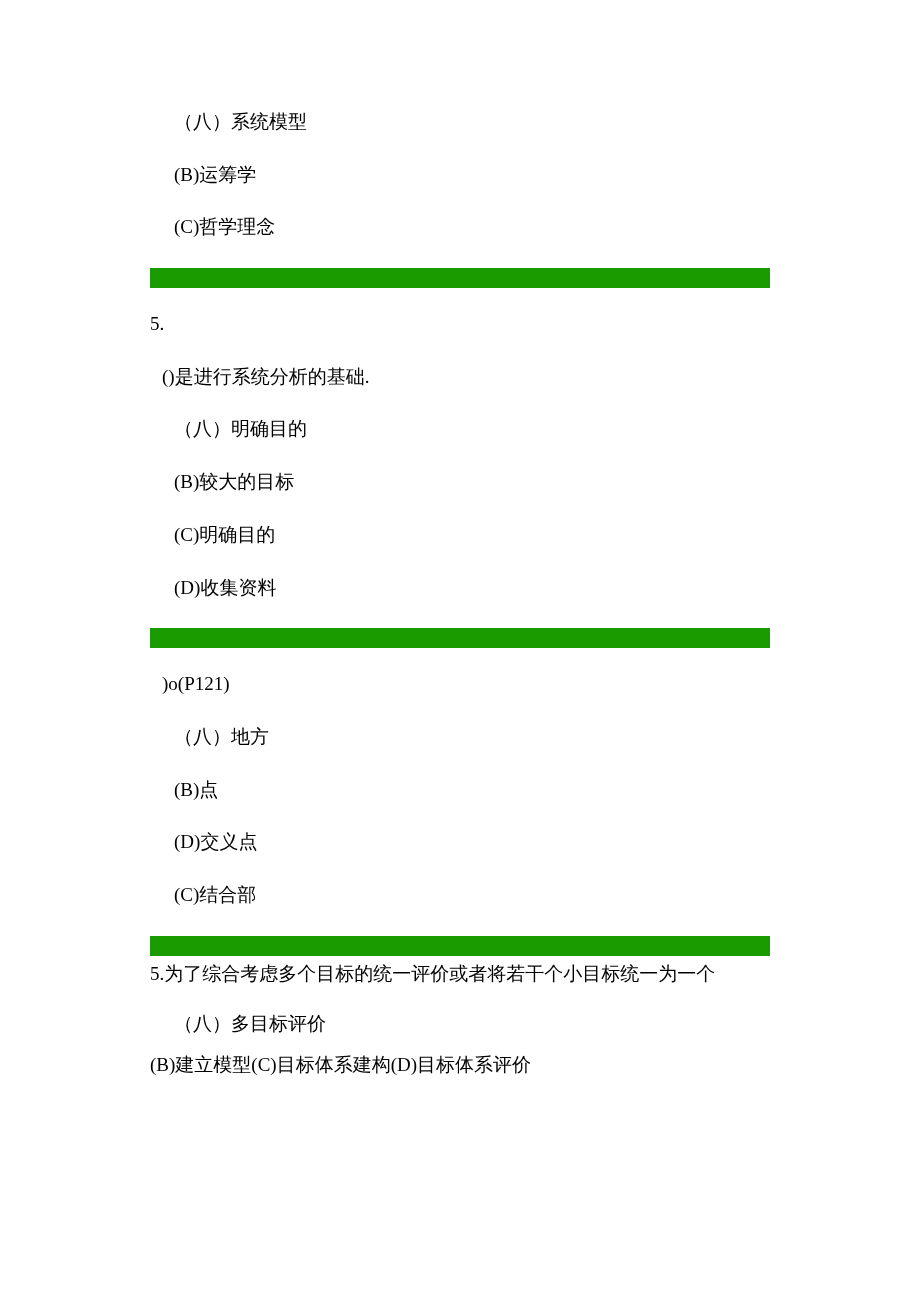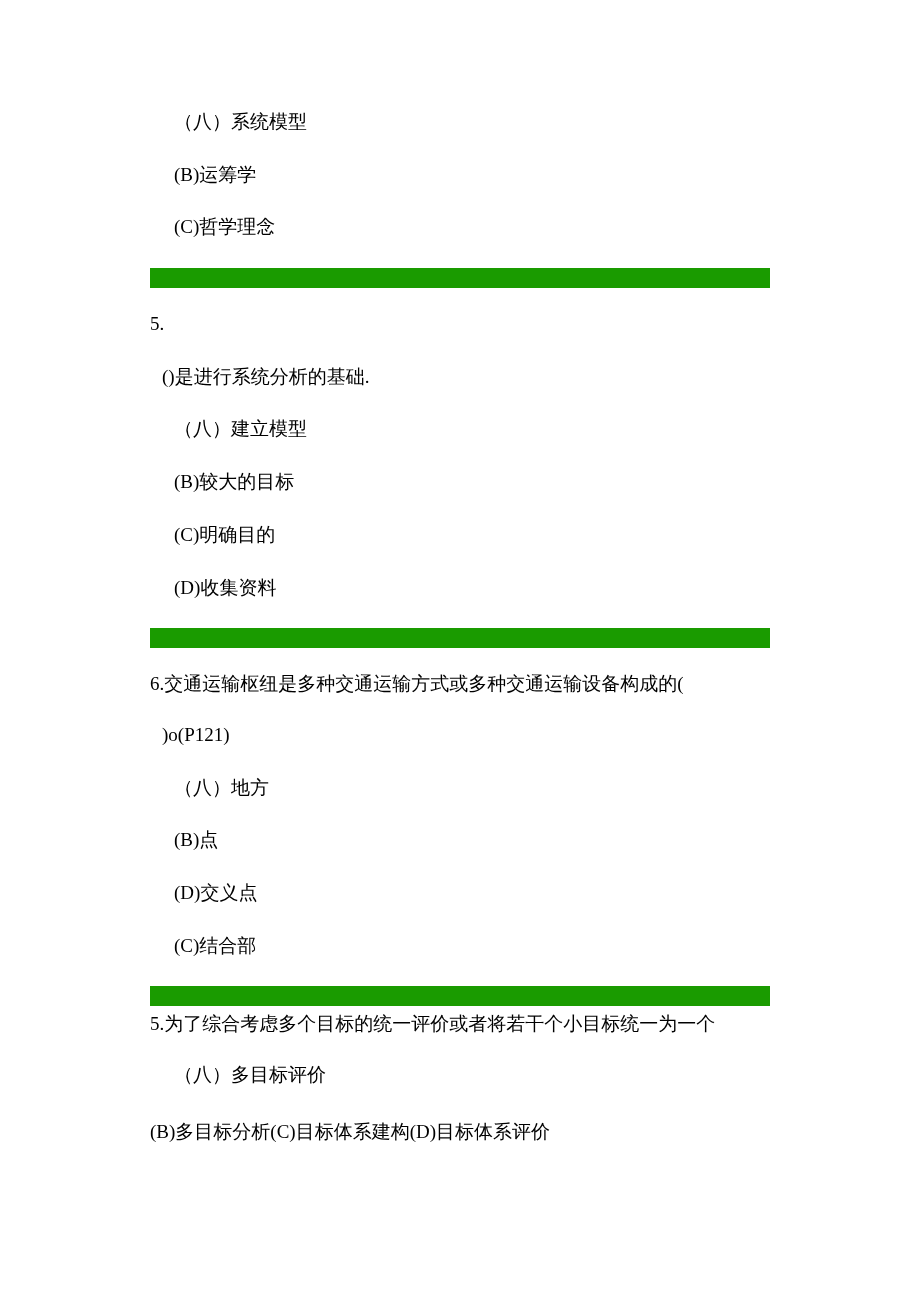--- a/index.html
+++ b/index.html
@@ -21,33 +21,32 @@
 <div class="page">
 
   <div class="option">（八）系统模型</div>
   <div class="option">(B)运筹学</div>
   <div class="option">(C)哲学理念</div>
 
   <div class="divider"></div>
 
   <div class="q-num">5.</div>
   <div class="q-stem">()是进行系统分析的基础.</div>
-  <div class="option">（八）建立模型</div>
+  <div class="option">（八）明确目的</div>
   <div class="option">(B)较大的目标</div>
   <div class="option">(C)明确目的</div>
   <div class="option">(D)收集资料</div>
 
   <div class="divider"></div>
 
-  <div class="q-stem-flush">6.交通运输枢纽是多种交通运输方式或多种交通运输设备构成的(</div>
   <div class="q-stem">)o(P121)</div>
   <div class="option">（八）地方</div>
   <div class="option">(B)点</div>
   <div class="option">(D)交义点</div>
   <div class="option">(C)结合部</div>
 
   <div class="divider tight"></div>
 
   <div class="q-line">5.为了综合考虑多个目标的统一评价或者将若干个小目标统一为一个</div>
-  <div class="option" style="margin-bottom:32px;">（八）多目标评价</div>
-  <div class="plain">(B)多目标分析(C)目标体系建构(D)目标体系评价</div>
+  <div class="option" style="margin-bottom:16px;">（八）多目标评价</div>
+  <div class="plain">(B)建立模型(C)目标体系建构(D)目标体系评价</div>
 
 </div>
 
 </body></html>

